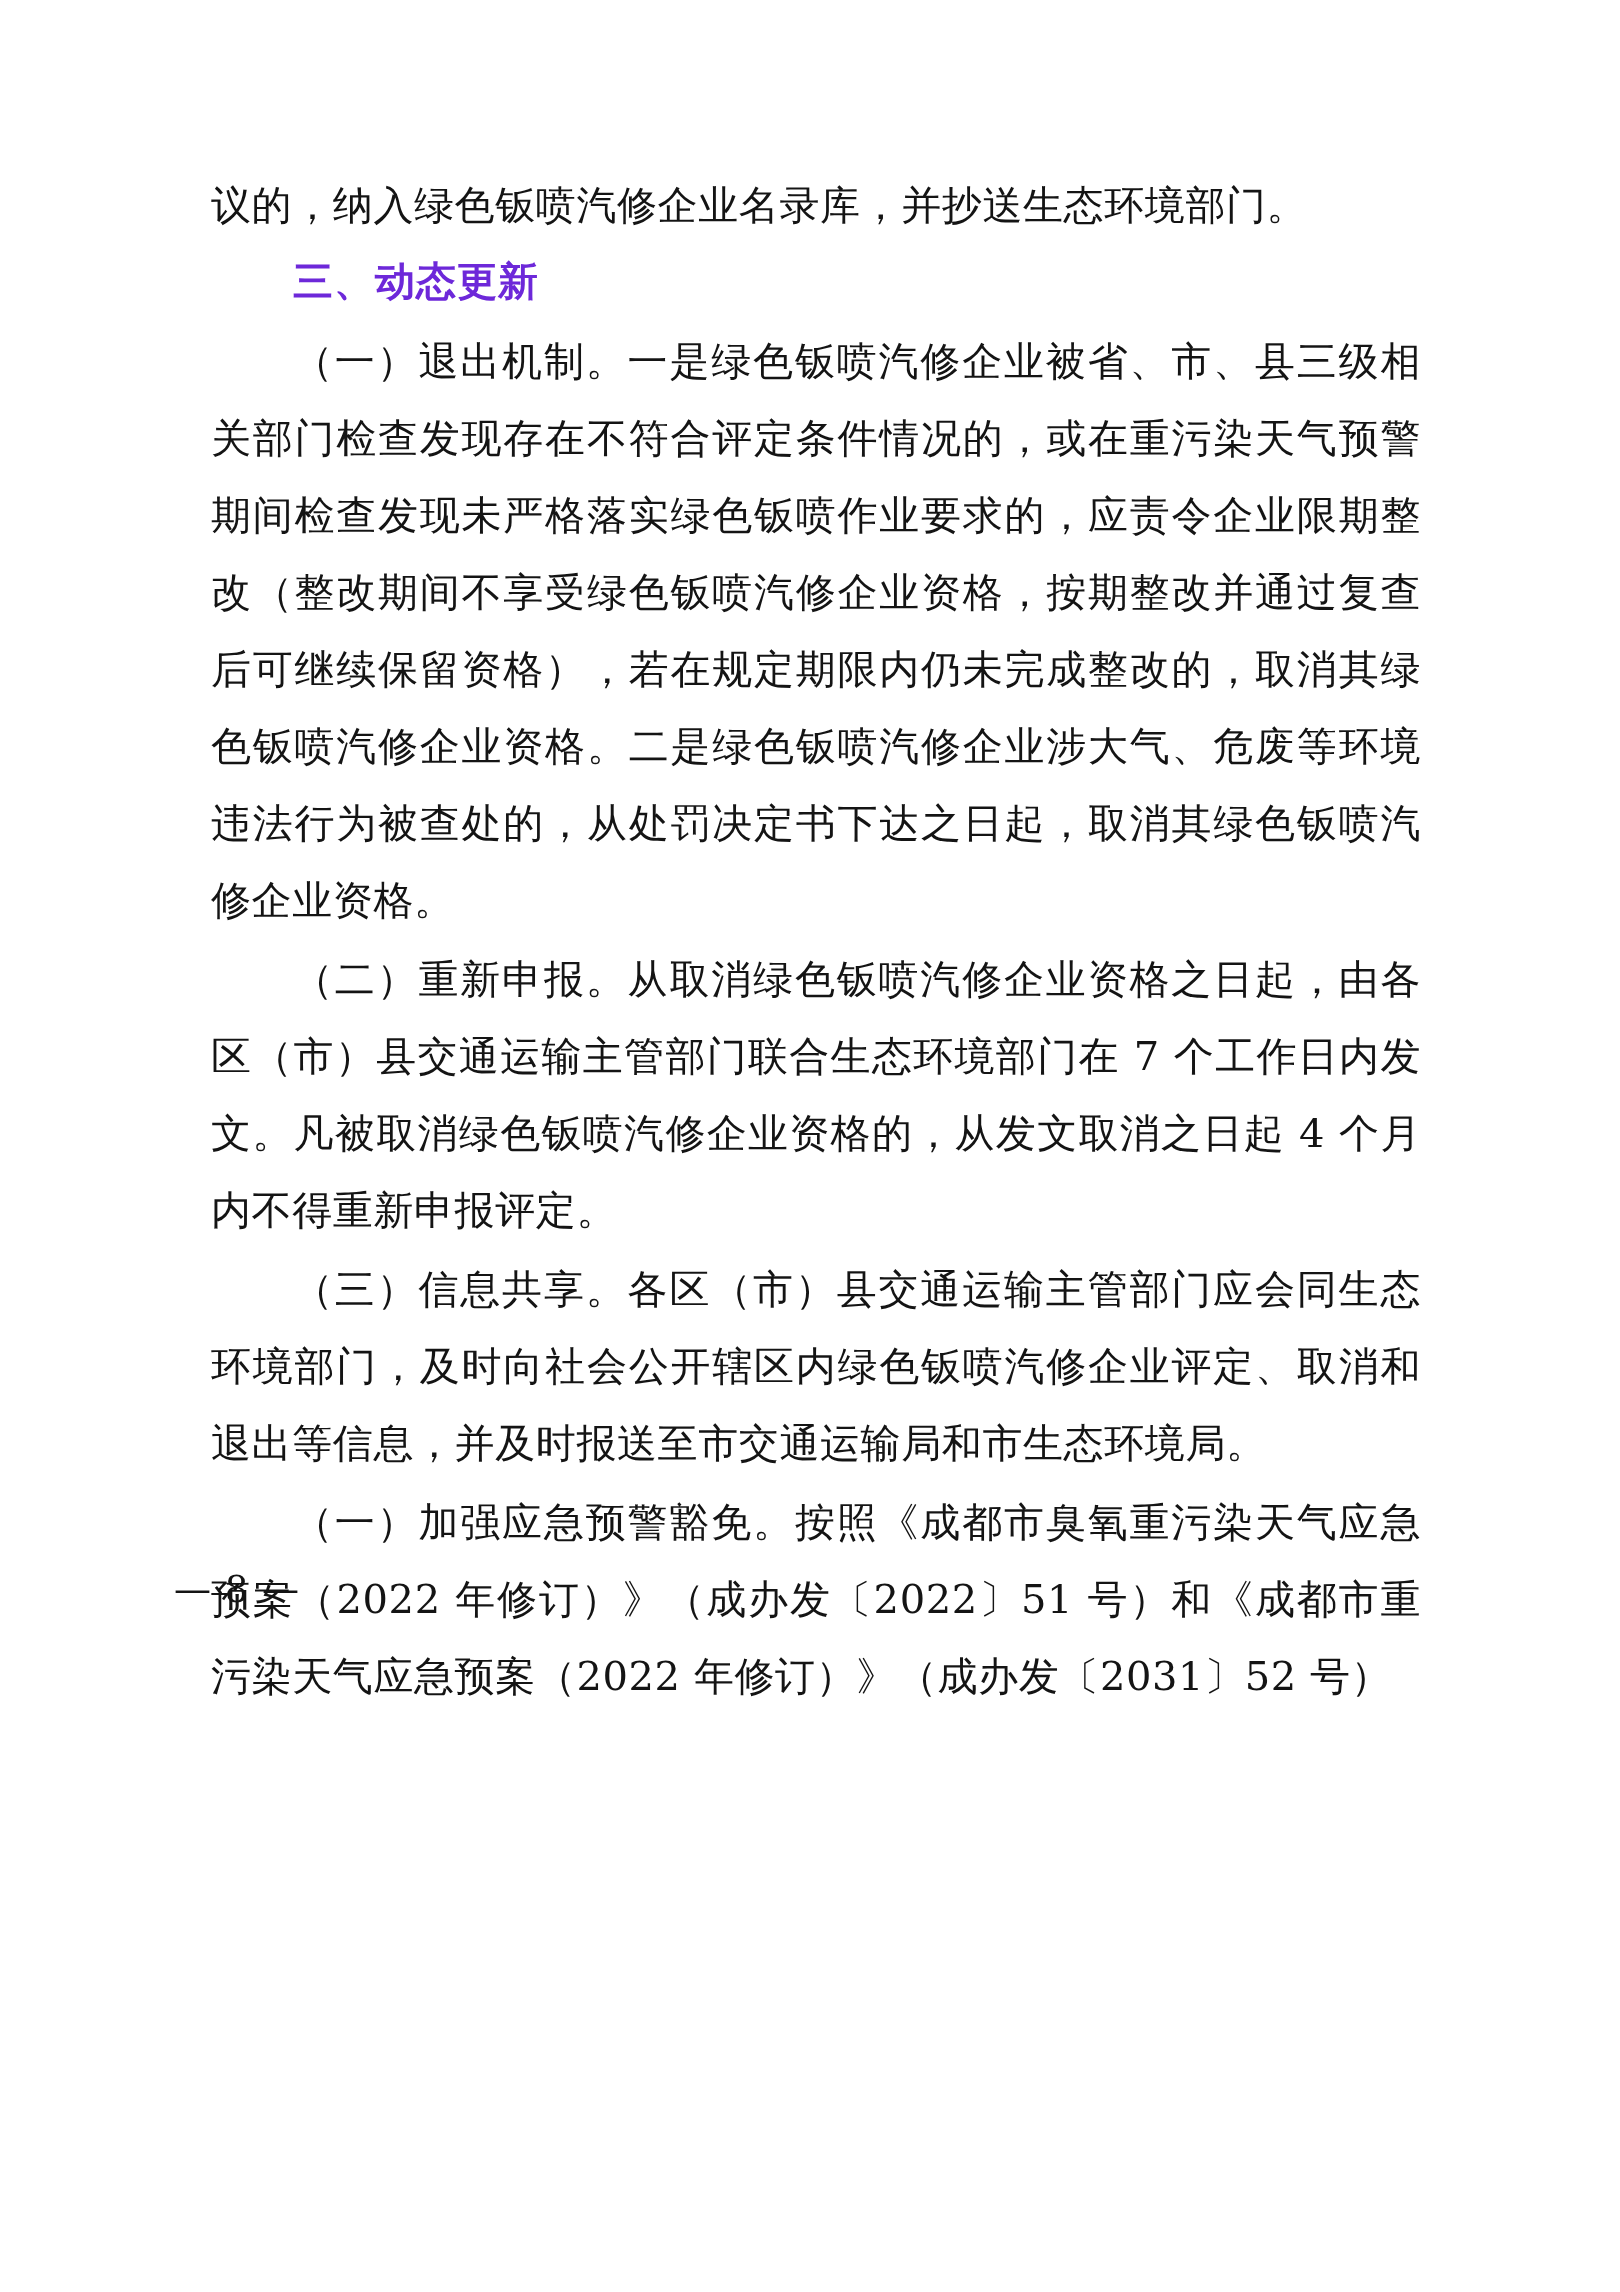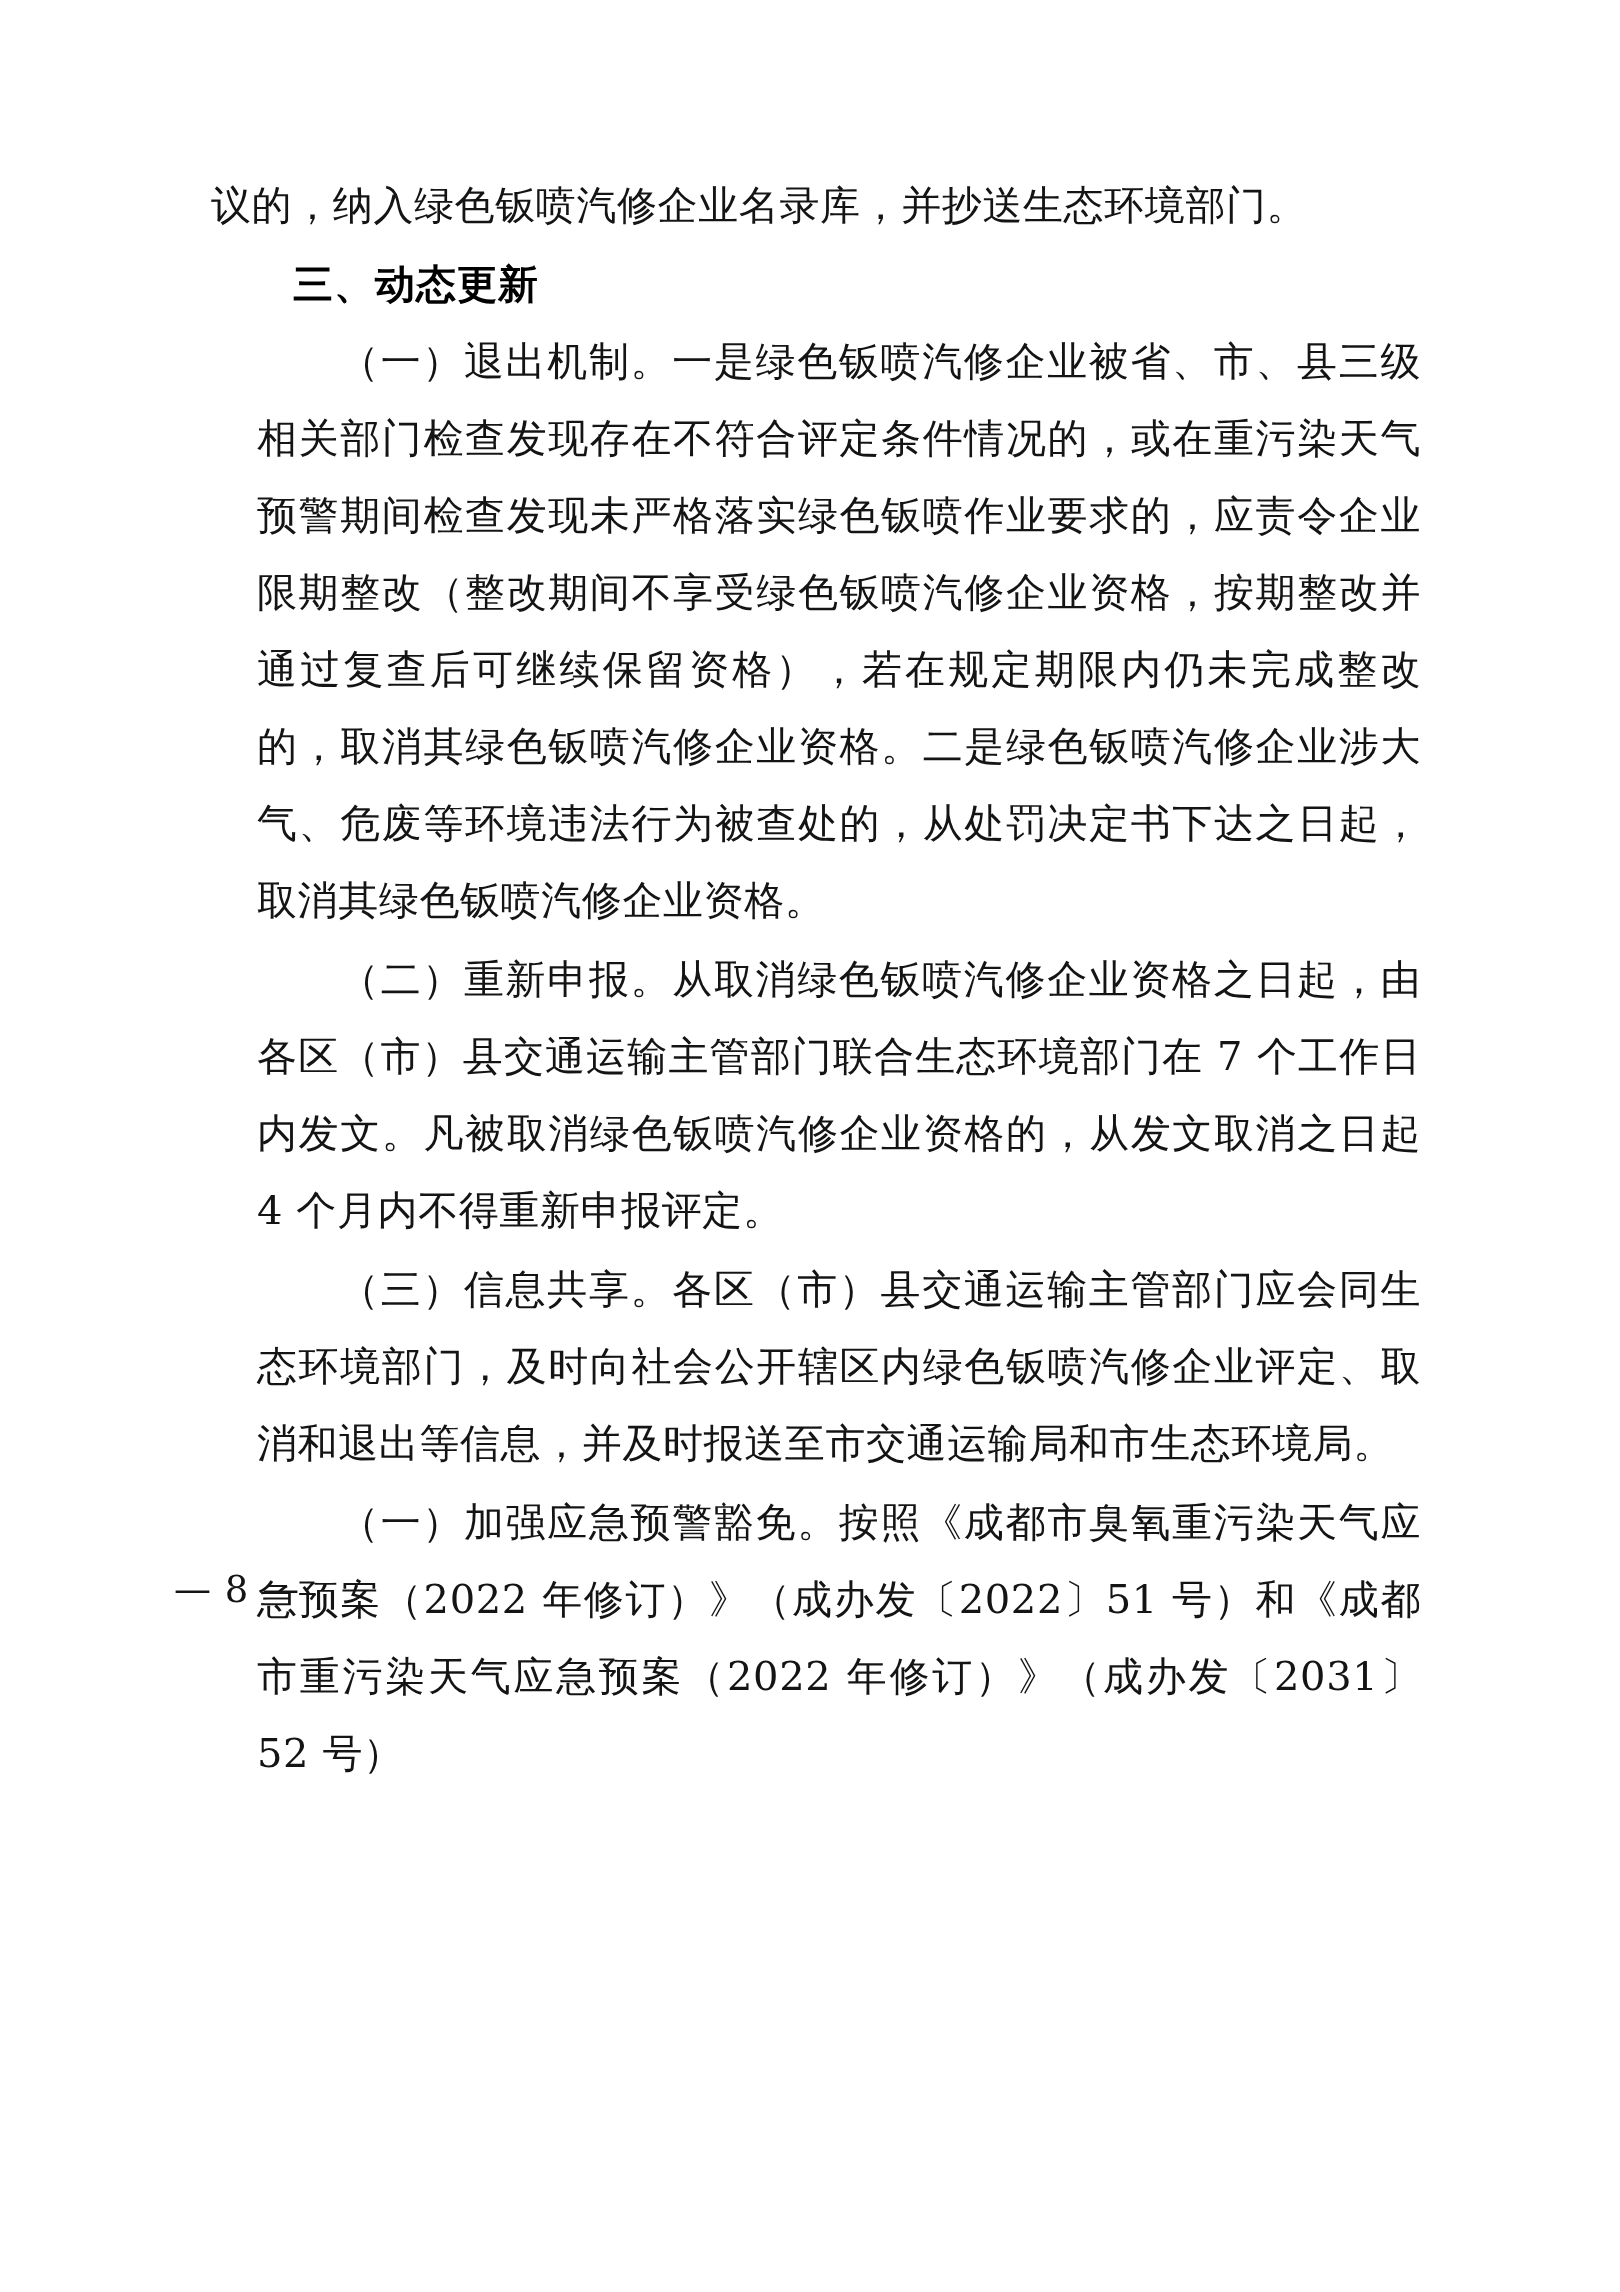--- a/index.html
+++ b/index.html
@@ -33,31 +33,30 @@
     letter-spacing: 0.6px;
     text-align: justify;
     text-justify: inter-character;
     margin: 0 0 2px 0;
     font-family: "DejaVu Serif", "Liberation Serif", serif;
     font-weight: 400;
     color: #141414;
   }
   .indent {
     text-indent: 82px;
-    margin-left: 46px;
   }
   .heading {
     font-size: 40px;
     line-height: 77px;
     letter-spacing: 1px;
     margin: 0;
     text-indent: 82px;
-    font-family: Liberation Serif, serif;
+    font-family: Liberation Mono, monospace;
     font-weight: 700;
-    color: #000000;
+    color: #6d28d9;
   }
   .footer {
     position: absolute;
     left: 0;
     bottom: 116px;
     width: 100%;
   }
   .page-number {
     font-size: 37px;
     line-height: 43px;

